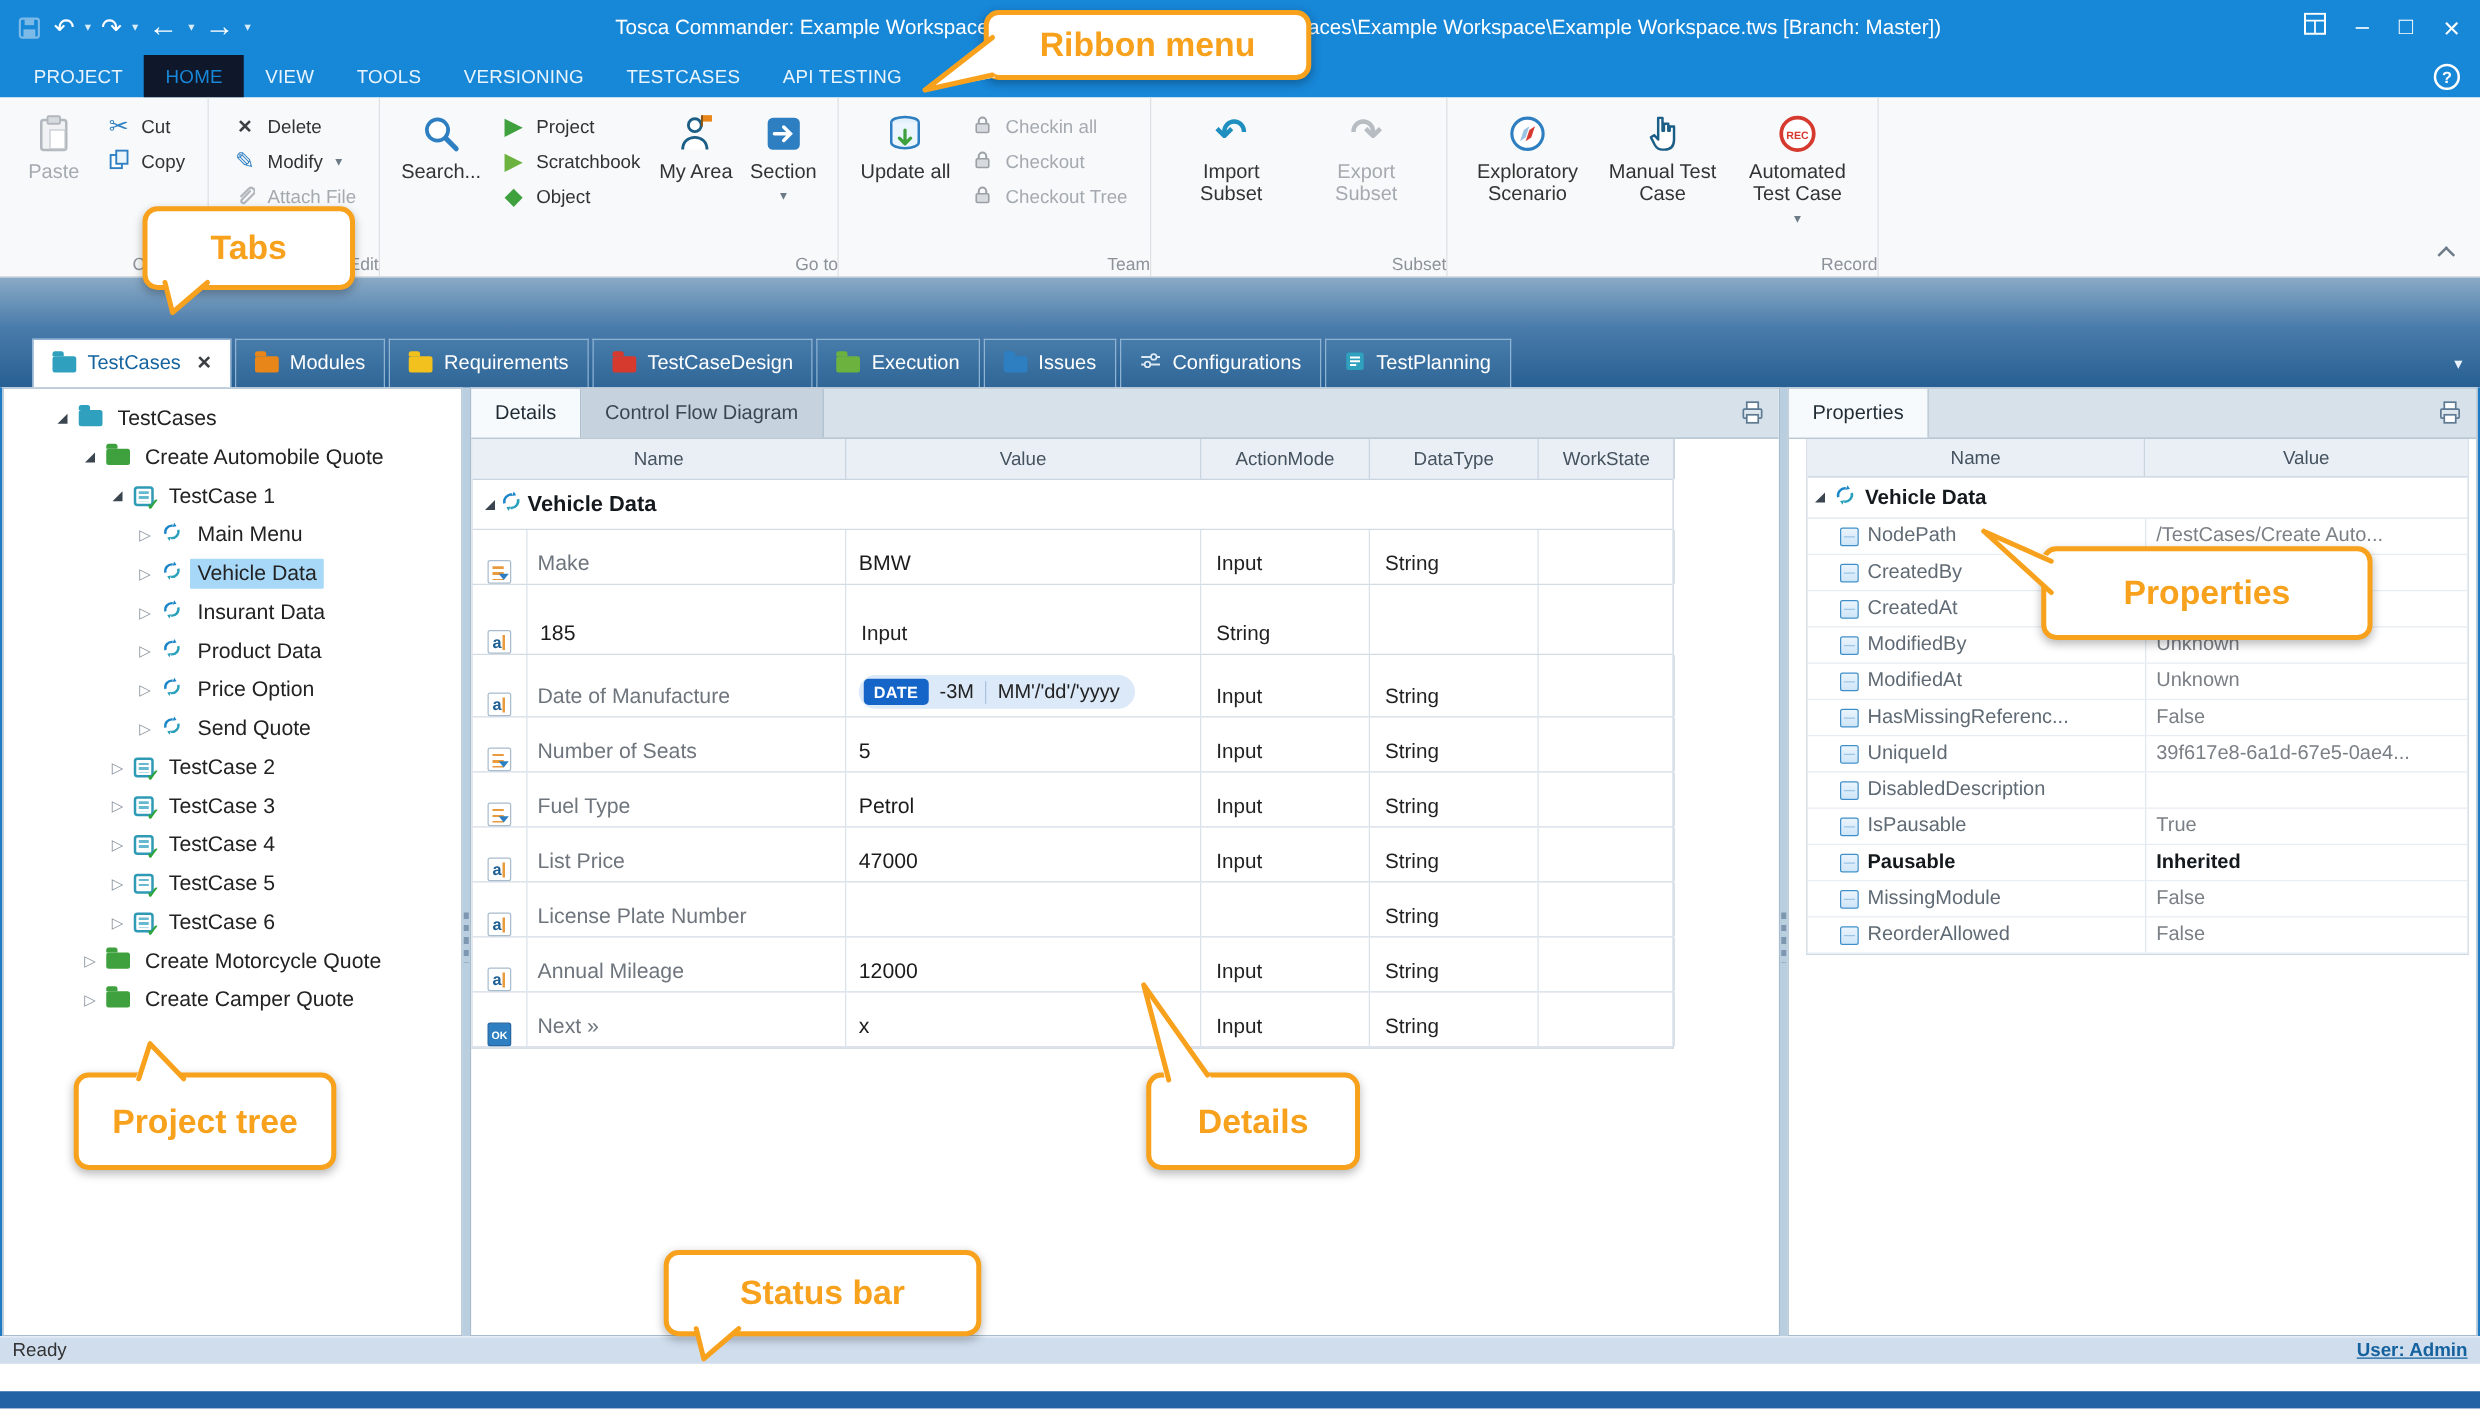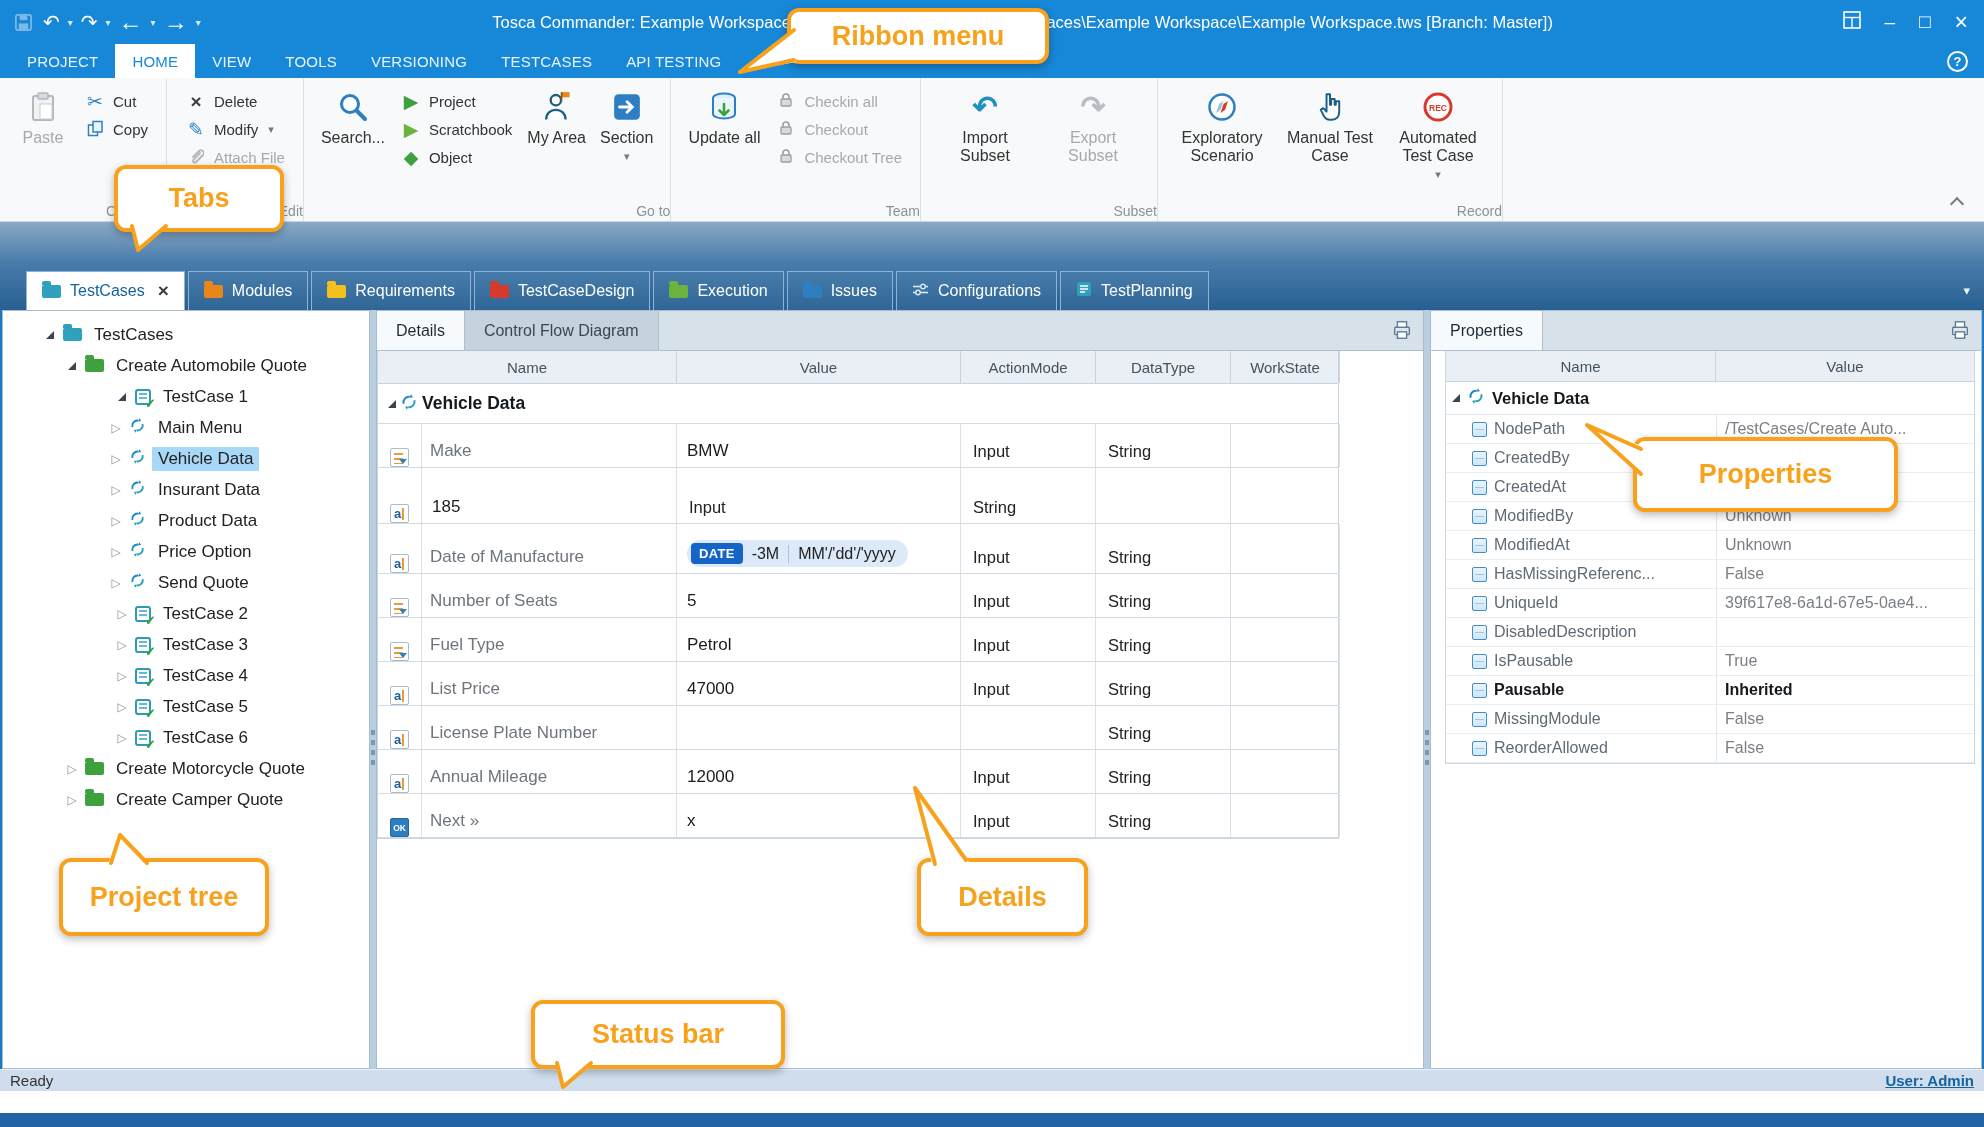--- a/index.html
+++ b/index.html
@@ -12,21 +12,21 @@
   .qbtn{display:flex;align-items:center;color:#fff;font-size:20px;padding:0 4px;cursor:default}
   .qbtn.dim{opacity:.55}
   .qcaret{font-size:10px;color:#d9ecfa;padding:0 2px}
   .tb-title{flex:1;text-align:center;font-size:16.5px;color:#fff;white-space:nowrap;overflow:hidden;text-overflow:ellipsis;padding:0 20px}
   .win-ctl{display:flex;align-items:center;gap:24px;font-size:19px;padding-right:6px}
   .win-ctl span{cursor:default}
 
   
   .rtabs{height:34px;background:#1787d8;display:flex;align-items:stretch;padding-left:10px}
   .rtab{display:flex;align-items:center;padding:0 17px;font-size:15px;color:#eaf4fc;letter-spacing:.2px;cursor:default}
-  .rtab.active{background:#ffffff;color:#1787d8}
+  .rtab.active{background:#0f172a;color:#1787d8}
   .rhelp{margin-left:auto;margin-right:16px;align-self:center;width:21px;height:21px;border:2px solid #fff;border-radius:50%;display:flex;align-items:center;justify-content:center;font-size:13px;font-weight:bold;color:#fff}
 
   
   .ribbon{height:144px;background:#f8f9fa;border-bottom:1px solid #d0d5d9;display:flex;position:relative}
   .rgroup{position:relative;padding:6px 12px 20px 12px;border-right:1px solid #dde1e5;display:flex;align-items:flex-start}
   .rbody{display:flex;align-items:flex-start;gap:4px}
   .rgl{position:absolute;bottom:2px;left:0;right:0;text-align:right;font-size:14px;color:#8b929a}
   .rbtn-lg{display:flex;flex-direction:column;align-items:center;gap:5px;padding:6px 5px 2px;min-width:62px;max-width:104px;cursor:default}
   .rbtn-lg .rlbl{font-size:16px;color:#333;text-align:center;line-height:1.14}
   .rbtn-lg.dis .rlbl{color:#a4aab0}
@@ -60,21 +60,21 @@
   .main{position:absolute;top:88px;left:0;right:0;bottom:22px;display:flex;background:#b9cfdf;border-left:2px solid #1f7ac4;border-right:2px solid #1f7ac4}
   .panel{background:#fff;border:1px solid #a8bccd}
   .tree-panel{width:368px;flex:0 0 auto;padding-top:8px;overflow:hidden}
   .gap{width:6px;flex:0 0 auto;position:relative}
   .grip{position:absolute;left:1px;top:420px;width:4px;height:40px;background:repeating-linear-gradient(180deg,#7d97b0 0 5px,transparent 5px 10px)}
   .center-panel{flex:1;display:flex;flex-direction:column;overflow:hidden}
   .props-panel{width:552px;flex:0 0 auto;display:flex;flex-direction:column;overflow:hidden}
 
   
   .trow{height:31px;display:flex;align-items:center;gap:6px;font-size:17px;color:#222;cursor:default;white-space:nowrap}
-  .lvl0{padding-left:40px}.lvl1{padding-left:62px}.lvl2{padding-left:112px}.lvl3{padding-left:106px}
+  .lvl0{padding-left:40px}.lvl1{padding-left:62px}.lvl2{padding-left:84px}.lvl3{padding-left:106px}
   .arw{width:14px;flex:0 0 auto;display:flex;align-items:center;justify-content:center}
   .arw.exp::after{content:"";width:0;height:0;border-bottom:8px solid #3a4550;border-left:8px solid transparent}
   .arw.col::after{content:"▷";color:#8a949e;font-size:12px}
   .tlabel{padding:2px 6px;border-radius:1px}
   .tlabel.sel{background:#a8d8f8}
   .tcic{position:relative;width:16px;height:16px;border:2px solid #2e9ab5;border-radius:3px;background:#fff;flex:0 0 auto}
   .tcic::before{content:"";position:absolute;left:2px;right:2px;top:2px;height:8px;background:repeating-linear-gradient(180deg,#67b9cf 0 2px,transparent 2px 4px)}
   .tcic::after{content:"✓";position:absolute;right:-7px;bottom:-8px;color:#2fa33c;font-weight:bold;font-size:13px}
   .stepsvg{flex:0 0 auto}
 

